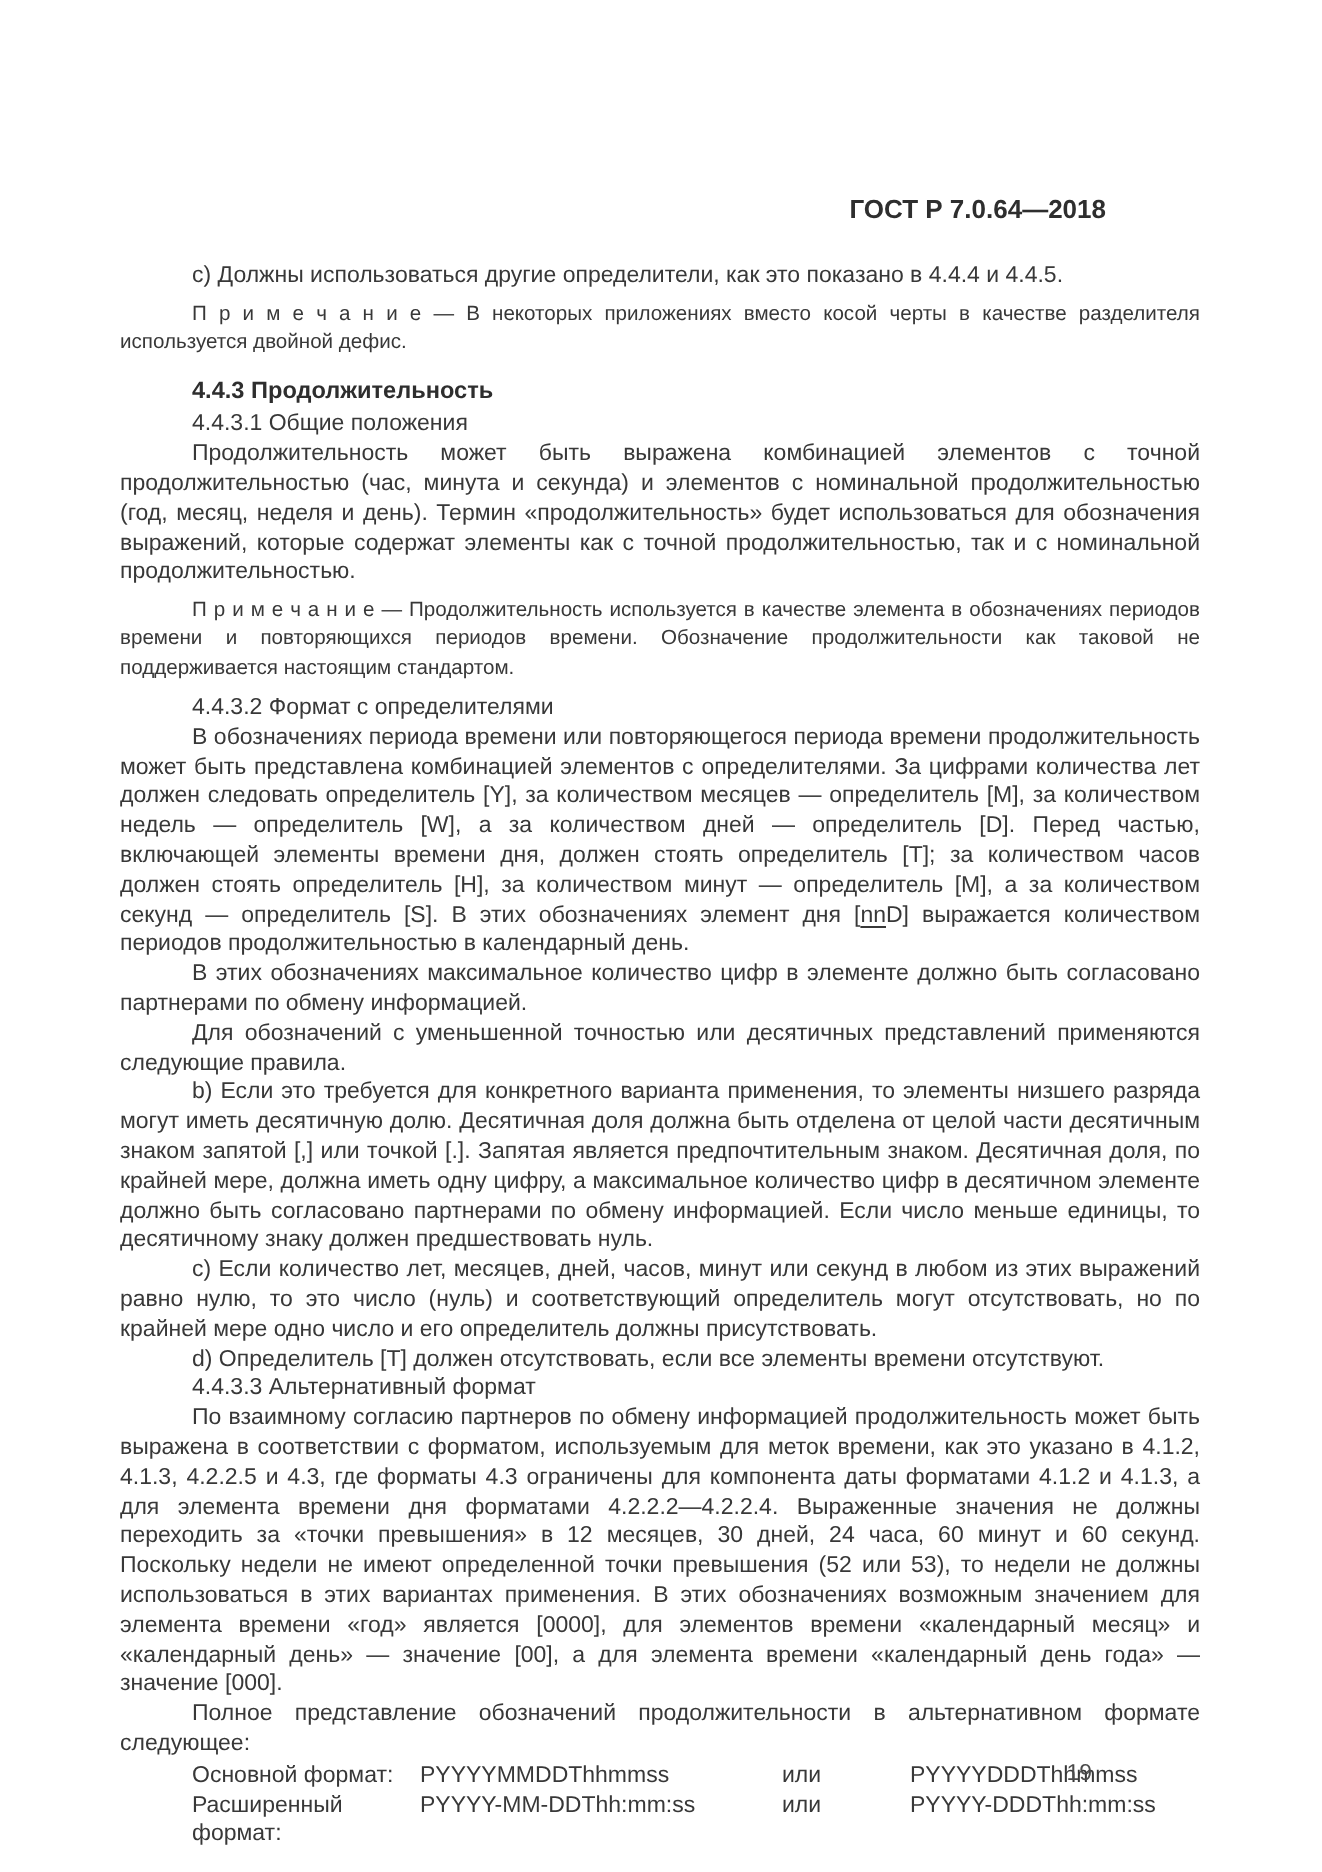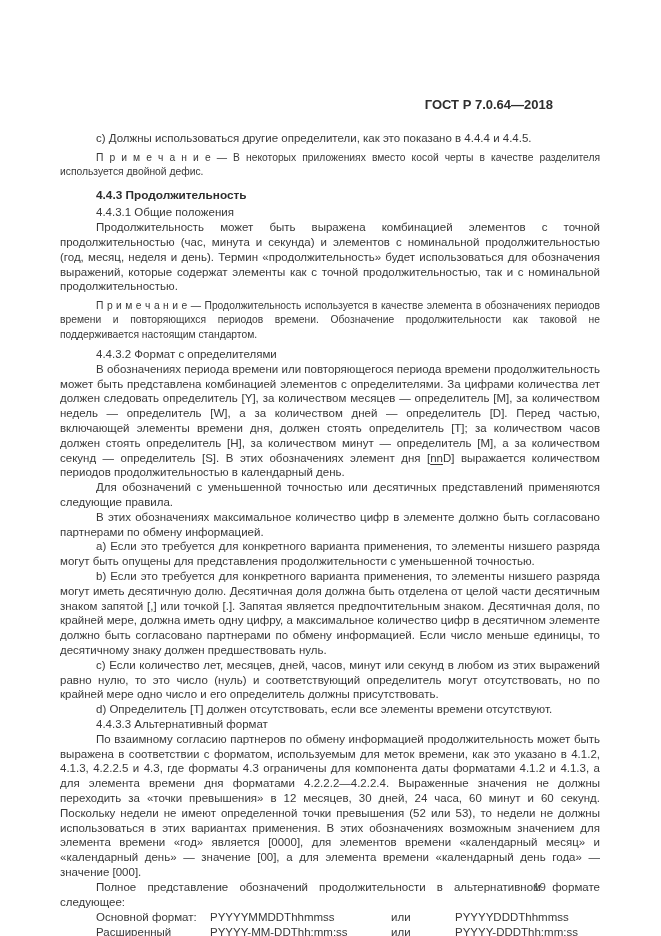--- a/index.html
+++ b/index.html
@@ -81,23 +81,22 @@
     <p class="para">c) Должны использоваться другие определители, как это показано в 4.4.4  и 4.4.5.</p>
     <p class="note">П р и м е ч а н и е  — В некоторых приложениях вместо косой черты в качестве разделителя используется двойной дефис.</p>
 
     <p class="h-bold">4.4.3  Продолжительность</p>
     <p class="subhead">4.4.3.1  Общие положения</p>
     <p class="para">Продолжительность может быть выражена комбинацией элементов с точной продолжительностью (час, минута и секунда) и элементов с номинальной продолжительностью (год, месяц, неделя и день). Термин «продолжительность» будет использоваться для обозначения выражений, которые содержат элементы как с точной продолжительностью, так и с номинальной продолжительностью.</p>
     <p class="note">П р и м е ч а н и е  — Продолжительность используется в качестве элемента в обозначениях периодов времени и повторяющихся периодов времени. Обозначение продолжительности как таковой не поддерживается настоящим стандартом.</p>
 
     <p class="subhead">4.4.3.2  Формат с определителями</p>
     <p class="para">В обозначениях периода времени или повторяющегося периода времени продолжительность может быть представлена комбинацией элементов с определителями. За цифрами количества лет должен следовать определитель [Y], за количеством месяцев — определитель [M], за количеством недель — определитель [W], а за количеством дней — определитель [D]. Перед частью, включающей элементы времени дня, должен стоять определитель [T]; за количеством часов должен стоять определитель [H], за количеством минут — определитель [M], а за количеством секунд — определитель [S]. В этих обозначениях элемент дня [<u>nn</u>D] выражается количеством периодов продолжительностью в календарный день.</p>
+    <p class="para">В этих обозначениях максимальное количество цифр в элементе должно быть согласовано партнерами по обмену информацией.</p>
     <p class="para">Для обозначений с уменьшенной точностью или десятичных представлений применяются следующие правила.</p>
-    <p class="para">В этих обозначениях максимальное количество цифр в элементе должно быть согласовано партнерами по обмену информацией.</p>
-    <p class="para">a) Если это требуется для конкретного варианта применения, то элементы низшего разряда могут быть опущены для представления продолжительности с уменьшенной точностью.</p>
     <p class="para">b) Если это требуется для конкретного варианта применения, то элементы низшего разряда могут иметь десятичную долю. Десятичная доля должна быть отделена от целой части десятичным знаком запятой [,] или точкой [.]. Запятая является предпочтительным знаком. Десятичная доля, по крайней мере, должна иметь одну цифру, а максимальное количество цифр в десятичном элементе должно быть согласовано партнерами по обмену информацией. Если число меньше единицы, то десятичному знаку должен предшествовать нуль.</p>
     <p class="para">c) Если количество лет, месяцев, дней, часов, минут или секунд в любом из этих выражений равно нулю, то это число (нуль) и соответствующий определитель могут отсутствовать, но по крайней мере одно число и его определитель  должны присутствовать.</p>
     <p class="para">d) Определитель [T] должен отсутствовать, если все элементы времени отсутствуют.</p>
 
     <p class="subhead">4.4.3.3  Альтернативный формат</p>
     <p class="para">По взаимному согласию партнеров по обмену информацией продолжительность может быть выражена в соответствии с форматом, используемым для меток времени, как это указано в 4.1.2, 4.1.3, 4.2.2.5  и 4.3, где форматы 4.3  ограничены для компонента даты форматами 4.1.2 и 4.1.3, а для элемента времени дня форматами 4.2.2.2—4.2.2.4. Выраженные значения не должны переходить за «точки превышения» в 12 месяцев, 30 дней, 24 часа, 60 минут и 60 секунд. Поскольку недели не имеют определенной точки превышения (52 или 53), то недели не должны использоваться в этих вариантах применения. В этих обозначениях возможным значением для элемента времени «год» является [0000], для элементов времени «календарный месяц» и «календарный день» — значение [00], а для элемента времени «календарный день года» — значение [000].</p>
     <p class="para">Полное представление обозначений продолжительности в альтернативном формате следующее:</p>
 
     <div class="formats">
       <div class="format-row">

